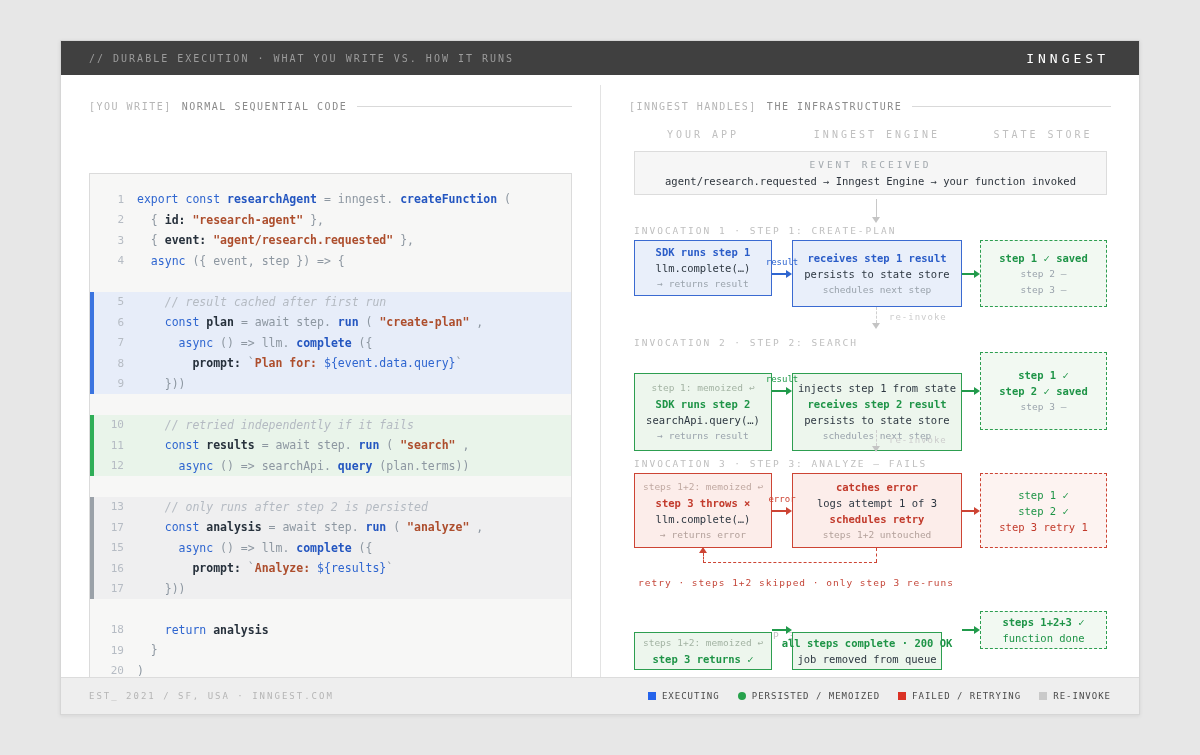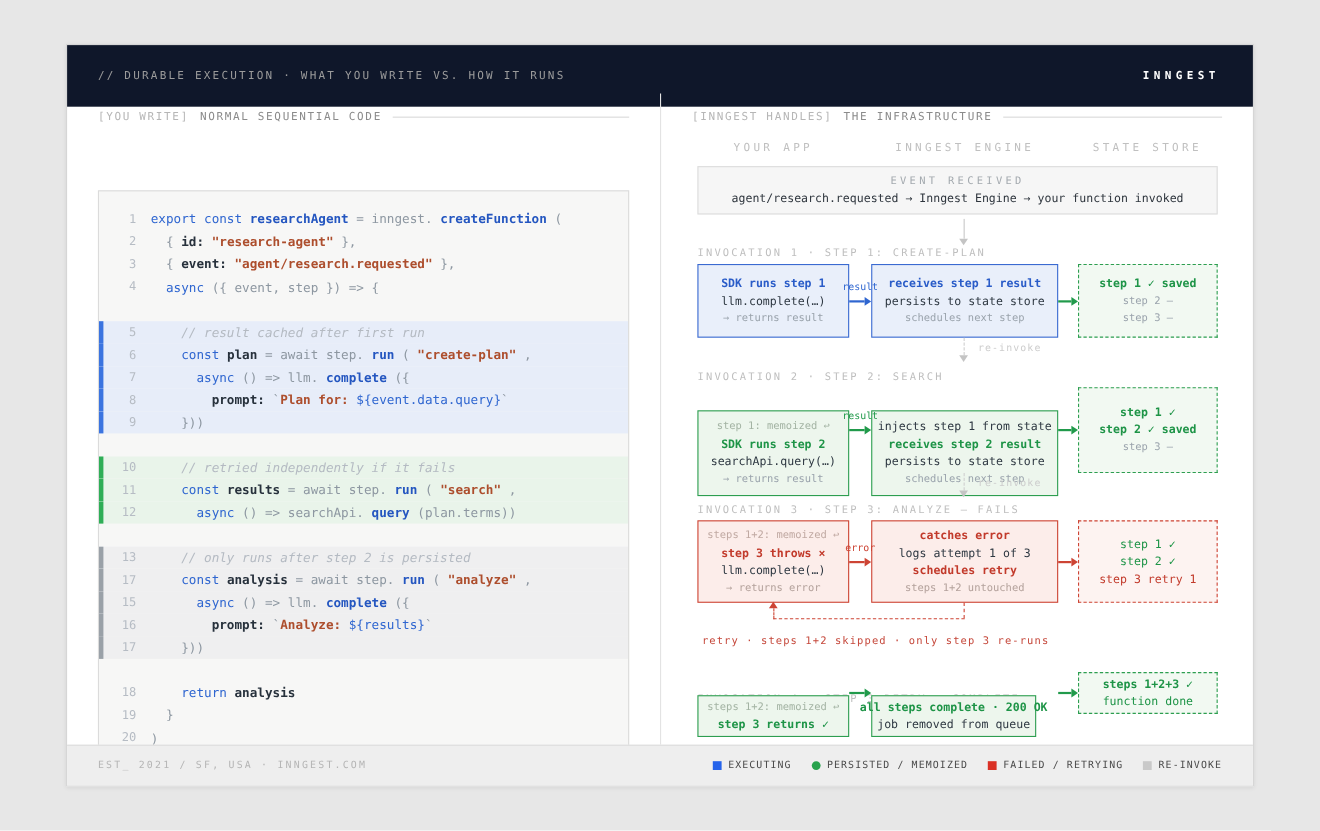--- a/index.html
+++ b/index.html
@@ -3,24 +3,24 @@
 <meta charset="utf-8">
 <style>
   * { margin:0; padding:0; box-sizing:border-box; }
   html,body { width:1200px; height:755px; }
   body { background:#e7e7e7; font-family:"DejaVu Sans Mono", monospace; position:relative; }
 
   .card { position:absolute; left:60px; top:40px; width:1080px; height:675px;
           background:#ffffff; border:1px solid #d6d6d6; box-shadow:0 1px 4px rgba(0,0,0,.08); }
 
   
-  .topbar { position:absolute; left:0; top:0; right:0; height:56px; background:#0f172a;
+  .topbar { position:absolute; left:0; top:0; right:0; height:34px; background:#404040;
             display:flex; align-items:center; justify-content:space-between; padding:0 30px 0 28px; }
   .topbar-title { color:#9b9b9b; font-size:10px; letter-spacing:2px; }
-  .brand { color:#ffffff; font-size:10px; font-weight:bold; letter-spacing:4px; }
+  .brand { color:#ffffff; font-size:13px; font-weight:normal; letter-spacing:4px; }
 
   
   .bodyrow { position:absolute; left:0; top:44px; right:0; bottom:37px; display:flex; }
   .panel-left { position:relative; width:539px; height:100%; }
   .vdivider { width:1px; background:#e3e3e3; }
   .panel-right { position:relative; flex:1; height:100%; }
 
   .panel-head { position:absolute; top:16px; left:28px; right:28px; display:flex; align-items:center; }
   .ph-tag { color:#b6b6b6; font-size:10px; letter-spacing:1.5px; white-space:pre; }
   .ph-title { color:#8b8b8b; font-size:10px; letter-spacing:1.5px; margin-left:10px; white-space:pre; }
@@ -236,21 +236,21 @@
         <span class="col-label" style="left:247px">INNGEST ENGINE</span>
         <span class="col-label" style="left:413px">STATE STORE</span>
 
         <div class="event-box">
           <span class="ev-title">EVENT RECEIVED</span>
           <span class="ev-detail">agent/research.requested → Inngest Engine → your function invoked</span>
         </div>
       <div class="vline-solid" style="left: 246px; top: 114px; height: 18px;"></div>
           <div class="v-head-down" style="left: 242px; top: 132px;"></div>
           <div class="inv-label" style="top: 140px;">INVOCATION 1 · STEP 1: CREATE-PLAN</div>
-          <div class="fbox blue-solid" style="left: 4px; width: 138px; top: 155px; height: 67px;">
+          <div class="fbox blue-solid" style="left: 4px; width: 138px; top: 155px; height: 56px;">
             <div class="bx-line tb">SDK runs step 1</div>
             <div class="bx-line bd">llm.complete(…)</div>
             <div class="bx-line mut">→ returns result</div>
           </div>
           <div class="fbox blue-solid" style="left: 162px; width: 170px; top: 155px; height: 67px;">
             <div class="bx-line tb">receives step 1 result</div>
             <div class="bx-line bd">persists to state store</div>
             <div class="bx-line mut">schedules next step</div>
           </div>
           <div class="fbox green-dash" style="left: 350px; width: 127px; top: 155px; height: 67px;">

